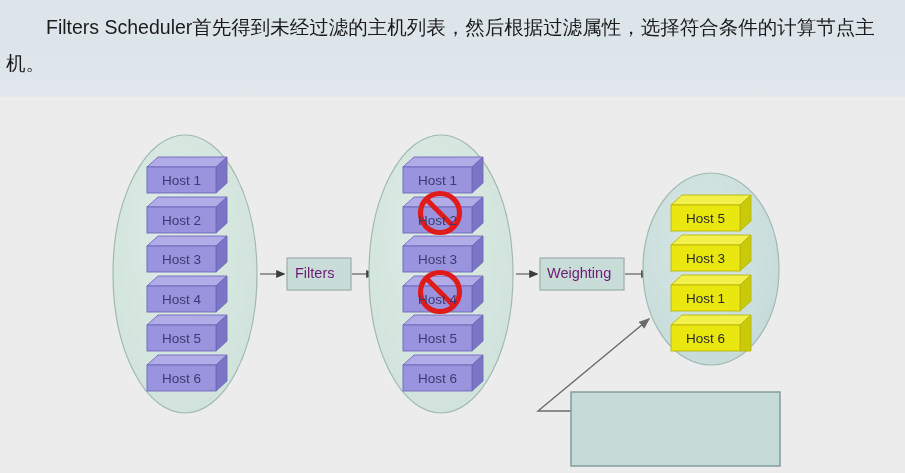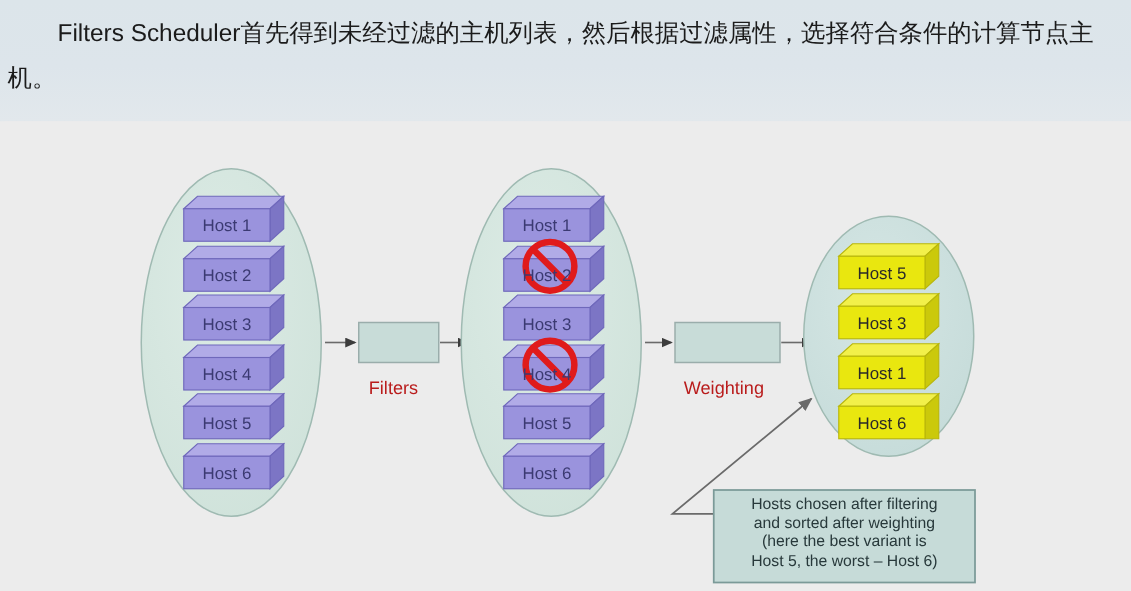--- a/index.html
+++ b/index.html
@@ -66,25 +66,24 @@
     font-size: 13.5px;
     font-family: "Liberation Sans", sans-serif;
     white-space: nowrap;
     pointer-events: none;
   }
   .host-label.dark {
     color: #2a2a2a;
   }
   .proc-label {
     position: absolute;
-    color: #b91c1c;
+    color: #701a75;
     font-size: 14.5px;
     font-family: "Liberation Sans", sans-serif;
     white-space: nowrap;
-    margin-top: 38px;
   }
   #caption-text {
     position: absolute;
     left: 569px;
     top: 299px;
     width: 205px;
     text-align: center;
     color: #28393b;
     font-size: 12.6px;
     line-height: 15.2px;
@@ -277,19 +276,15 @@
     <div class="host-label" style="left:414px; top:274px;">Host 6</div>
 
     <div class="host-label dark" style="left:682px; top:114px;">Host 5</div>
     <div class="host-label dark" style="left:682px; top:154px;">Host 3</div>
     <div class="host-label dark" style="left:682px; top:194px;">Host 1</div>
     <div class="host-label dark" style="left:682px; top:234px;">Host 6</div>
 
     <div class="proc-label" style="left:291px; top:168px;">Filters</div>
     <div class="proc-label" style="left:543px; top:168px;">Weighting</div>
 
-    <div id="caption-text">Hosts chosen after filtering
-and sorted after weighting
-(here the best variant is
-Host 5, the worst – Host 6)</div>
 
   </div>
 </div>
 
 </body></html>

